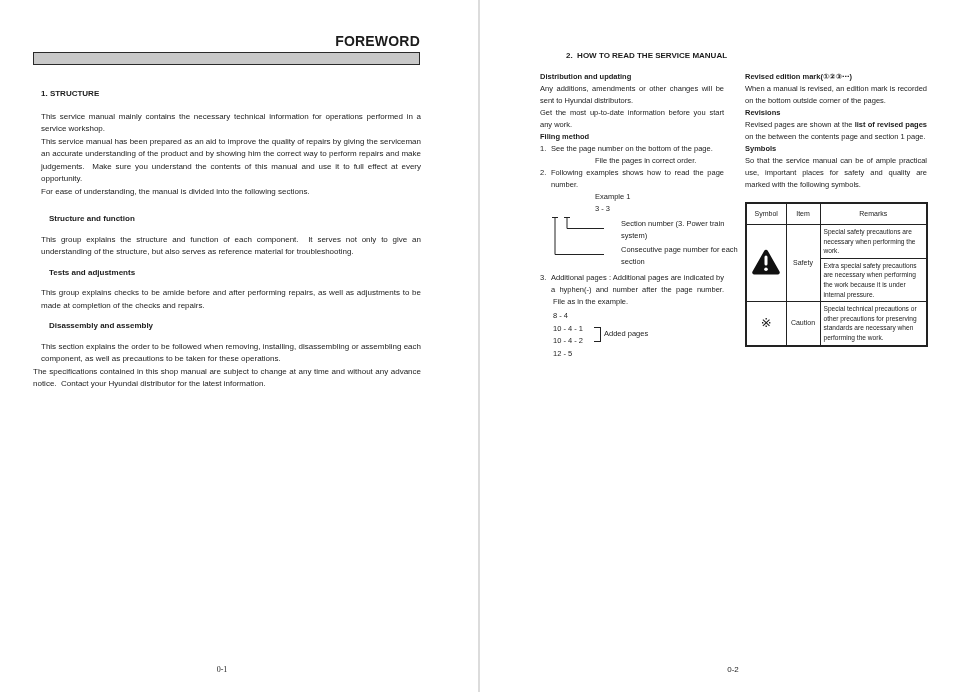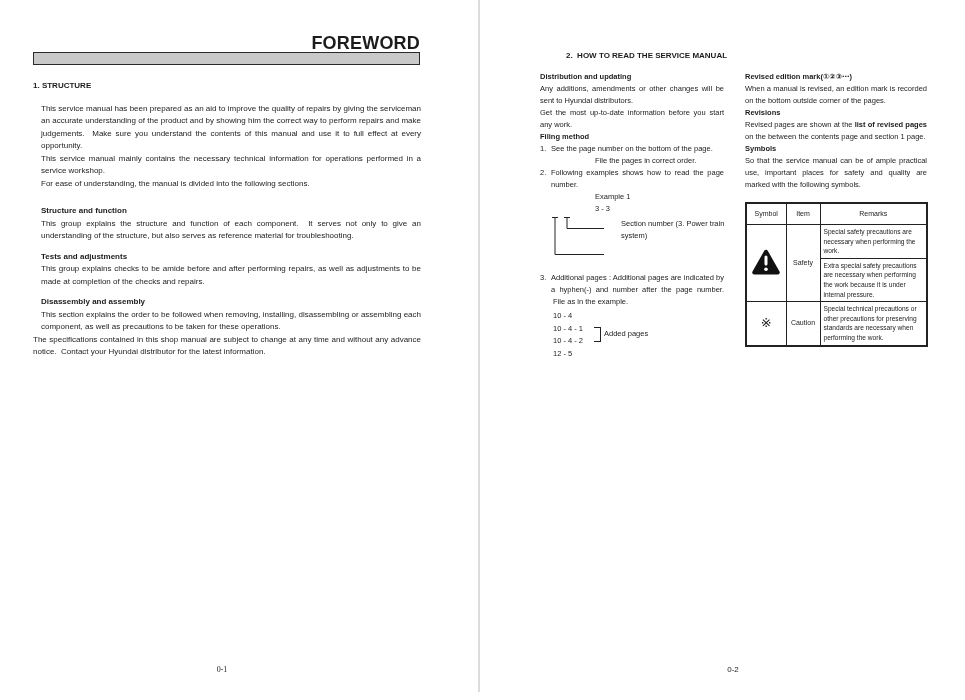--- a/index.html
+++ b/index.html
@@ -8,27 +8,27 @@
     font-family:"Liberation Sans","DejaVu Sans",sans-serif;color:#1c1c1c;
     overflow:hidden;
   }
   .page{position:absolute;top:0;height:700px;}
   .page-left{left:0;width:478px;}
   .page-right{left:481px;width:484px;}
   .divider{position:absolute;left:478px;top:0;width:2px;height:692px;background:#dcdcdc;}
 
   
   .fw-title{position:absolute;top:33px;left:33px;width:387px;margin:0;
-    text-align:right;font-size:18px;font-weight:bold;letter-spacing:.2px;}
+    text-align:right;font-size:14px;font-weight:bold;letter-spacing:.2px;}
   .gray-bar{position:absolute;left:33px;top:52px;width:385px;height:11px;
     background:#c9c9c9;border:1.5px solid #2a2a2a;}
   .lp-content{position:absolute;left:33px;top:80px;width:388px;
     font-size:8px;line-height:12.5px;}
   .lp-content p{margin:0;text-align:justify;}
-  .h-sec{font-size:8px;font-weight:bold;margin:0;}
+  .h-sec{font-size:8px;font-weight:bold;margin:8px;}
   .indented{margin-left:8px;}
   .lp-intro{margin-top:10px;}
   .section{margin-top:8px;}
   .section-first{margin-top:15px;}
   .closing{margin-top:26px;}
 
   
   .rp-title{position:absolute;left:59px;top:51px;margin:0;font-size:8px;font-weight:bold;padding-left:26px;}
   .col{position:absolute;top:71px;font-size:7.5px;line-height:12px;}
   .col1{left:59px;width:184px;}
@@ -74,22 +74,22 @@
 <div class="canvas">
 
   <section class="page page-left">
     <h1 class="fw-title">FOREWORD</h1>
     <div class="gray-bar"></div>
 
     <div class="lp-content">
       <h2 class="h-sec">1. STRUCTURE</h2>
 
       <div class="indented lp-intro">
+        <p>This service manual mainly contains the necessary technical information for operations performed in a service workshop.</p>
         <p>This service manual has been prepared as an aid to improve the quality of repairs by giving the serviceman an accurate understanding of the product and by showing him the correct way to perform repairs and make judgements. &nbsp;Make sure you understand the contents of this manual and use it to full effect at every opportunity.</p>
-        <p>This service manual mainly contains the necessary technical information for operations performed in a service workshop.</p>
         <p>For ease of understanding, the manual is divided into the following sections.</p>
       </div>
 
       <div class="indented section section-first">
         <h3 class="h-sec">Structure and function</h3>
         <p>This group explains the structure and function of each component. &nbsp;It serves not only to give an understanding of the structure, but also serves as reference material for troubleshooting.</p>
       </div>
 
 
       <div class="indented section">
@@ -138,29 +138,30 @@
           <g stroke="#222" stroke-width="1" fill="none">
             <line x1="0" y1="0.5" x2="6" y2="0.5"></line>
             <line x1="3" y1="0.5" x2="3" y2="37.5"></line>
             <line x1="12" y1="0.5" x2="18" y2="0.5"></line>
             <line x1="15" y1="0.5" x2="15" y2="11.5"></line>
             <line x1="15" y1="11.5" x2="52" y2="11.5"></line>
             <line x1="3" y1="37.5" x2="52" y2="37.5"></line>
           </g>
         </svg>
         <div class="callout callout-1">Section number (3. Power train system)</div>
+        <div class="callout callout-2">Consecutive page number for each section</div>
       </div>
 
       <div class="li">
         <span class="num">3.</span>
         <p>Additional pages : Additional pages are indicated by a hyphen(-) and number after the page number. &nbsp;File as in the example.</p>
       </div>
 
       <div class="pages">
-        <div>10 - 4</div>
+        <div>8 - 4</div>
         <div>10 - 4 - 1</div>
         <div>10 - 4 - 2</div>
         <div>12 - 5</div>
         <div class="bracket"></div>
         <div class="added-label">Added pages</div>
       </div>
     </div>
 
     <div class="col col2">
       <p class="h"><b>Revised edition mark</b><span>(①②③⋯)</span></p>

